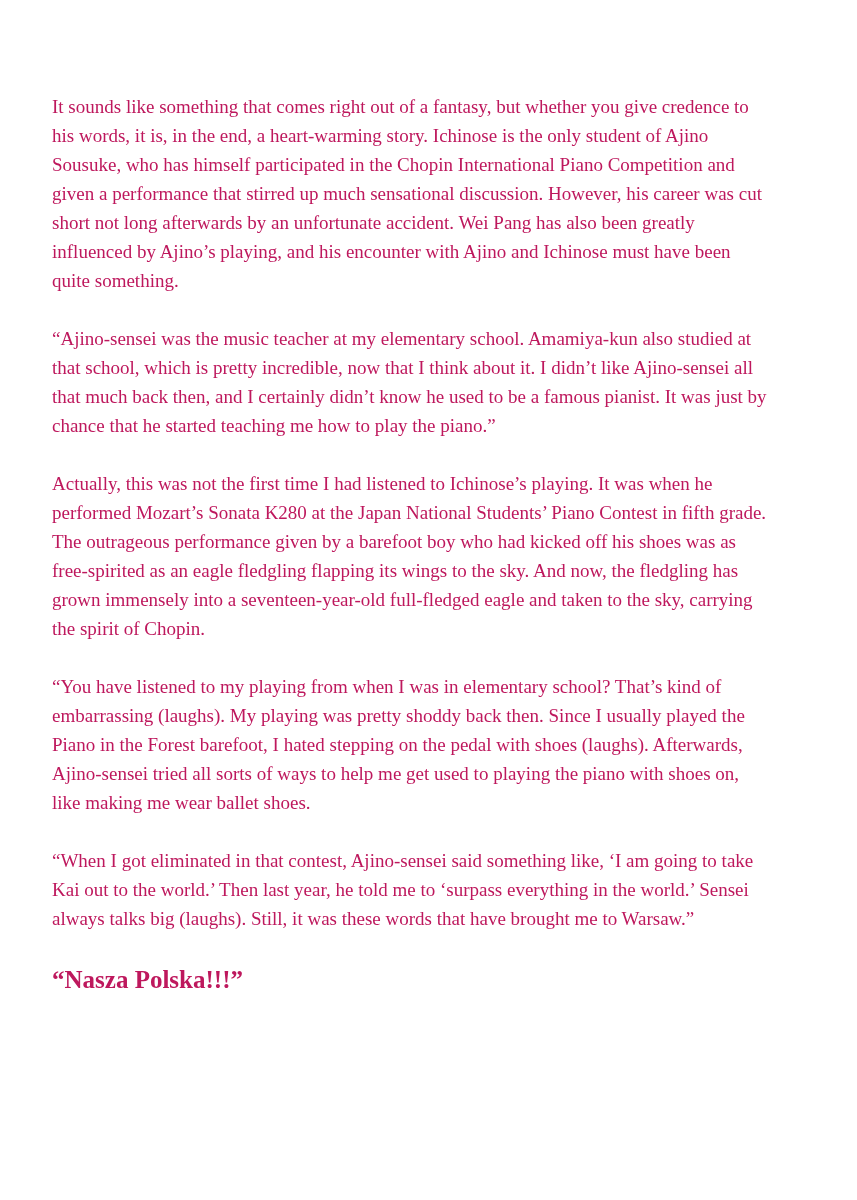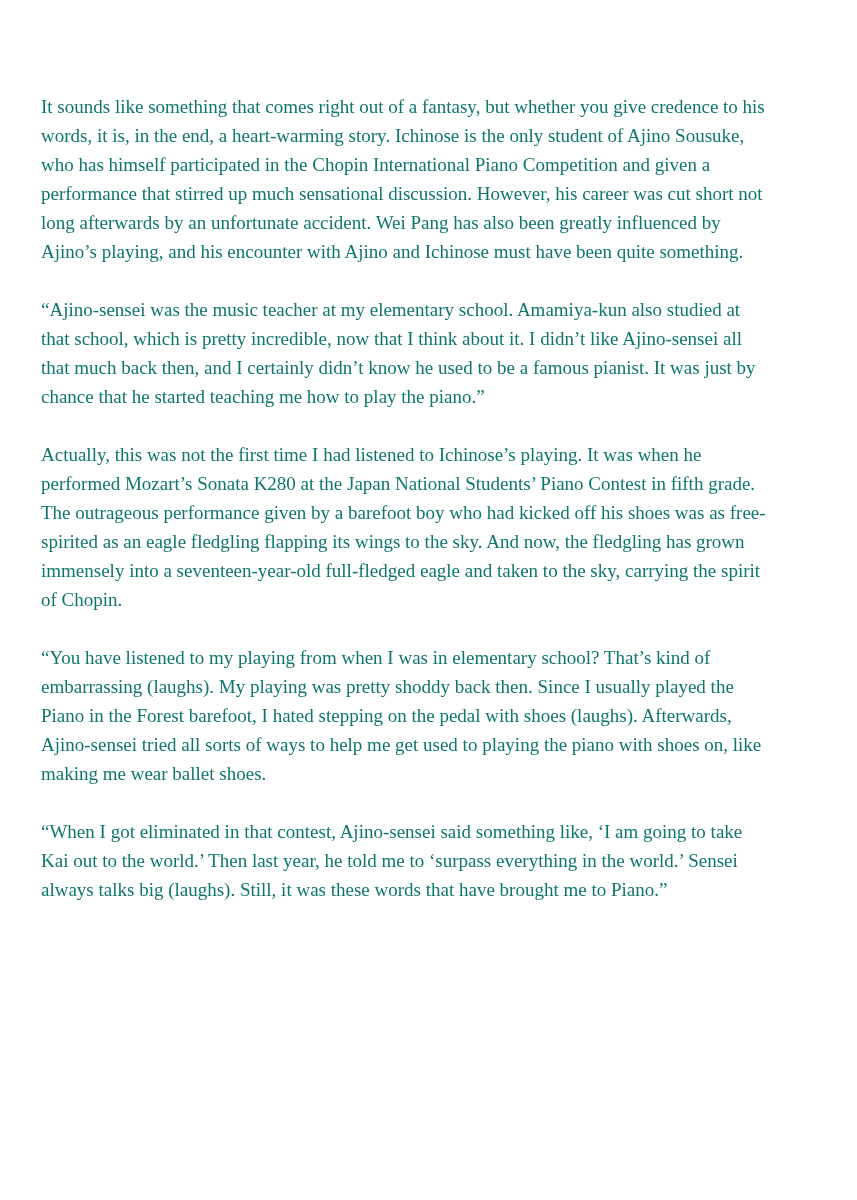--- a/index.html
+++ b/index.html
@@ -6,22 +6,22 @@
     margin: 0;
     padding: 0;
     background: #ffffff;
   }
   .page {
     position: relative;
     box-sizing: border-box;
     width: 857px;
     height: 1200px;
     background: #ffffff;
-    color: #0f766e;
-    padding: 92px 87px 0 41px;
+    color: #be185d;
+    padding: 92px 87px 0 52px;
     font-family: "Liberation Serif", "DejaVu Serif", serif;
     overflow: hidden;
   }
   .para {
     font-size: 19px;
     line-height: 29px;
     margin: 0 0 29px 0;
     text-align: left;
     word-spacing: normal;
   }
@@ -33,14 +33,15 @@
   }
 </style>
 </head>
 <body>
 
 <div class="page">
   <p class="para">It sounds like something that comes right out of a fantasy, but whether you give credence to his words, it is, in the end, a heart-warming story. Ichinose is the only student of Ajino Sousuke, who has himself participated in the Chopin International Piano Competition and given a performance that stirred up much sensational discussion. However, his career was cut short not long afterwards by an unfortunate accident. Wei Pang has also been greatly influenced by Ajino’s playing, and his encounter with Ajino and Ichinose must have been quite something.</p>
   <p class="para">“Ajino-sensei was the music teacher at my elementary school. Amamiya-kun also studied at that school, which is pretty incredible, now that I think about it. I didn’t like Ajino-sensei all that much back then, and I certainly didn’t know he used to be a famous pianist. It was just by chance that he started teaching me how to play the piano.”</p>
   <p class="para">Actually, this was not the first time I had listened to Ichinose’s playing. It was when he performed Mozart’s Sonata K280 at the Japan National Students’ Piano Contest in fifth grade. The outrageous performance given by a barefoot boy who had kicked off his shoes was as free-spirited as an eagle fledgling flapping its wings to the sky. And now, the fledgling has grown immensely into a seventeen-year-old full-fledged eagle and taken to the sky, carrying the spirit of Chopin.</p>
   <p class="para">“You have listened to my playing from when I was in elementary school? That’s kind of embarrassing (laughs). My playing was pretty shoddy back then. Since I usually played the Piano in the Forest barefoot, I hated stepping on the pedal with shoes (laughs). Afterwards, Ajino-sensei tried all sorts of ways to help me get used to playing the piano with shoes on, like making me wear ballet shoes.</p>
-  <p class="para">“When I got eliminated in that contest, Ajino-sensei said something like, ‘I am going to take Kai out to the world.’ Then last year, he told me to ‘surpass everything in the world.’ Sensei always talks big (laughs). Still, it was these words that have brought me to Piano.”</p>
+  <p class="para">“When I got eliminated in that contest, Ajino-sensei said something like, ‘I am going to take Kai out to the world.’ Then last year, he told me to ‘surpass everything in the world.’ Sensei always talks big (laughs). Still, it was these words that have brought me to Warsaw.”</p>
+  <h1 class="section-heading">“Nasza Polska!!!”</h1>
 </div>
 
 </body></html>

